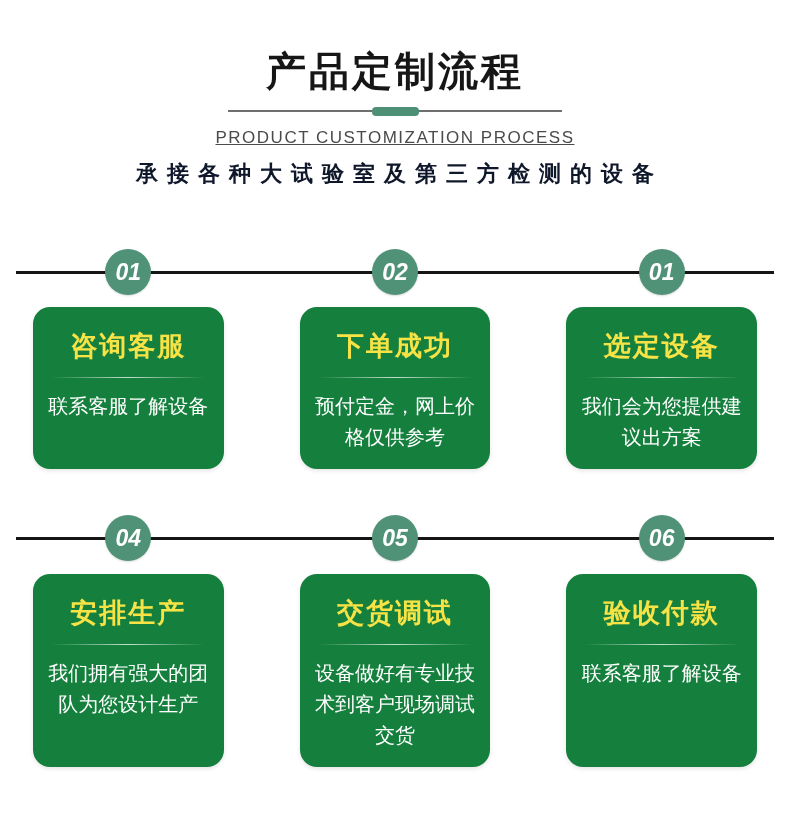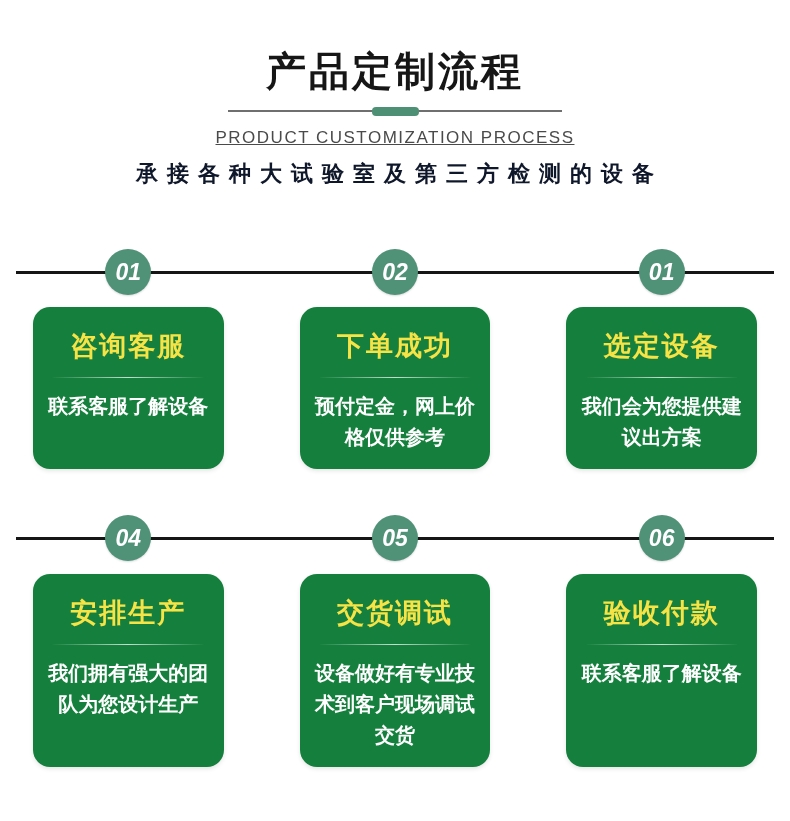--- a/index.html
+++ b/index.html
@@ -115,21 +115,21 @@
     height: 1px;
     width: 86%;
     margin: 13px auto 13px auto;
     background: linear-gradient(90deg,
       rgba(255,255,255,0.02),
       rgba(255,255,255,0.75),
       rgba(255,255,255,0.02));
   }
   .card-desc {
     font-size: 20px;
-    font-weight: 700;
+    font-weight: 400;
     color: #ffffff;
     line-height: 1.55;
     padding: 0 4px;
   }
 </style>
 </head>
 <body>
 
 <div class="page">
 

